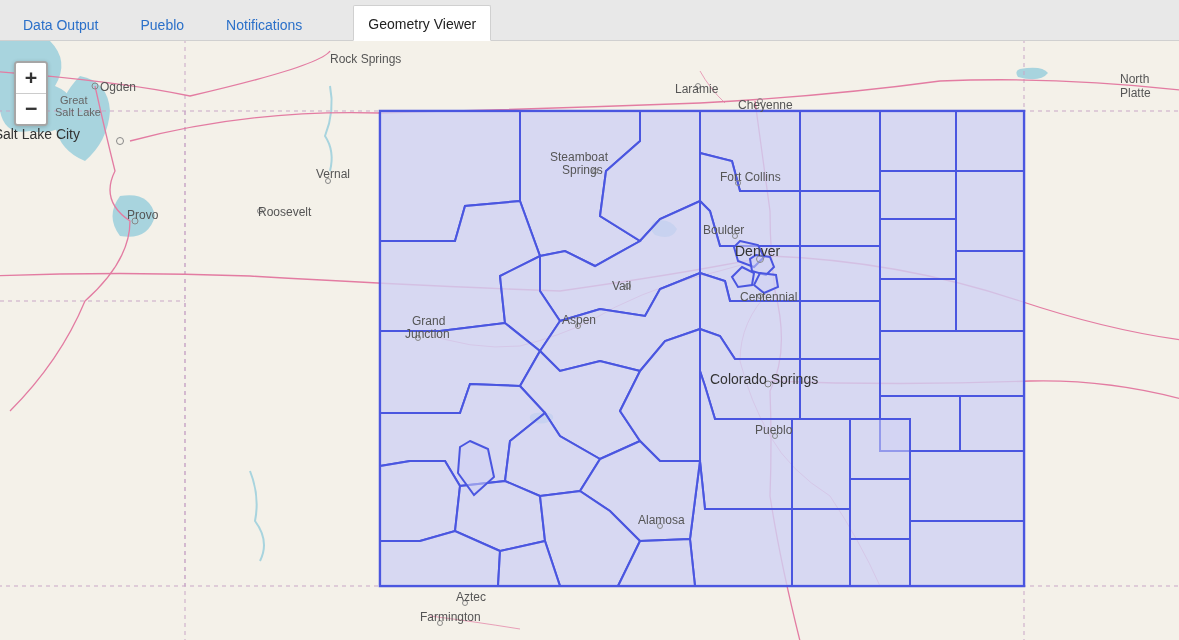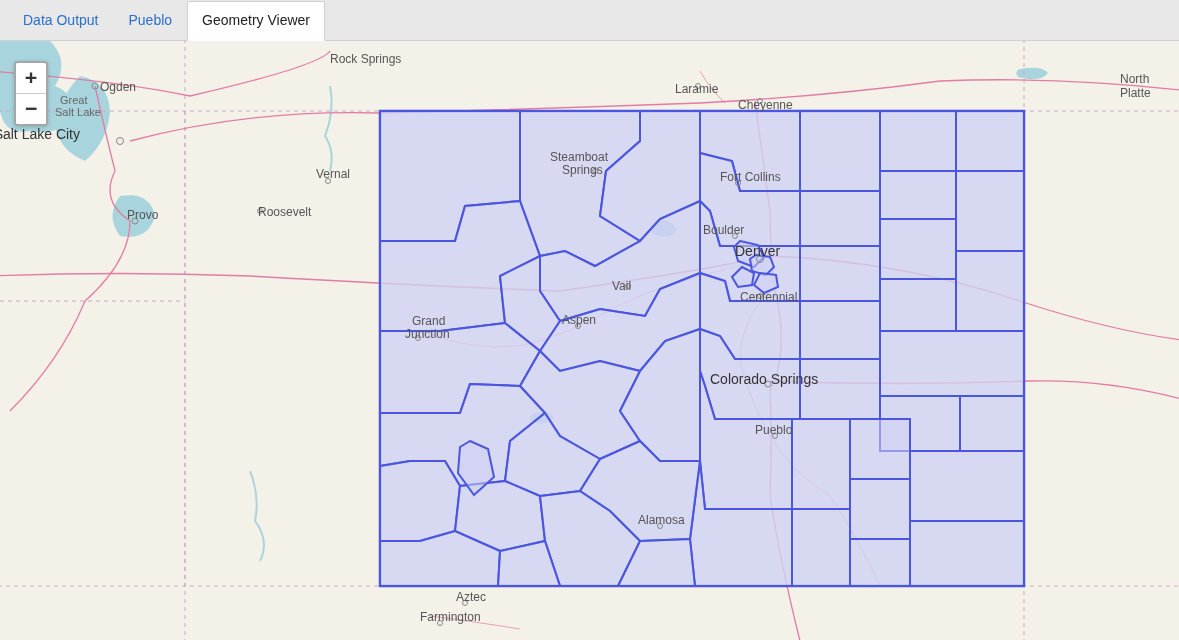--- a/index.html
+++ b/index.html
@@ -6,42 +6,44 @@
     margin: 0;
     padding: 0;
     width: 1179px;
     height: 640px;
     font-family: -apple-system, BlinkMacSystemFont, "Segoe UI", Helvetica, Arial, sans-serif;
     background: #e8e8e8;
     overflow: hidden;
   }
   .tabs {
     display: flex;
+    align-items: flex-end;
     height: 40px;
     background: #e8e8e8;
     border-bottom: 1px solid #d0d0d0;
     padding-left: 8px;
-    gap: 0;
+    gap: 12px;
     font-size: 14px;
   }
   .tab {
     padding: 10px 14px 8px 14px;
     color: #2b70c9;
     cursor: pointer;
     border: 1px solid transparent;
     border-bottom: none;
     position: relative;
     top: 1px;
   }
   .tab.active {
     color: #222;
     background: #fff;
     border: 1px solid #d0d0d0;
     border-bottom: 1px solid #fff;
     border-radius: 2px 2px 0 0;
+    margin-left: 24px;
   }
   .map-wrap {
     position: relative;
     width: 1179px;
     height: 600px;
     background: #f4f1e9;
     overflow: hidden;
   }
   svg.map {
     position: absolute;
@@ -126,20 +128,21 @@
     stroke: #4a56e0;
     stroke-width: 2;
   }
 </style>
 </head>
 <body>
 
 <div class="tabs">
   <div class="tab">Data Output</div>
   <div class="tab">Pueblo</div>
+  <div class="tab">Notifications</div>
   <div class="tab active">Geometry Viewer</div>
 </div>
 
 <div class="map-wrap">
 
   <svg class="map" viewBox="0 0 1179 600">
 
     <rect x="0" y="0" width="1179" height="600" fill="#f4f1e9"></rect>
 
     <g>

